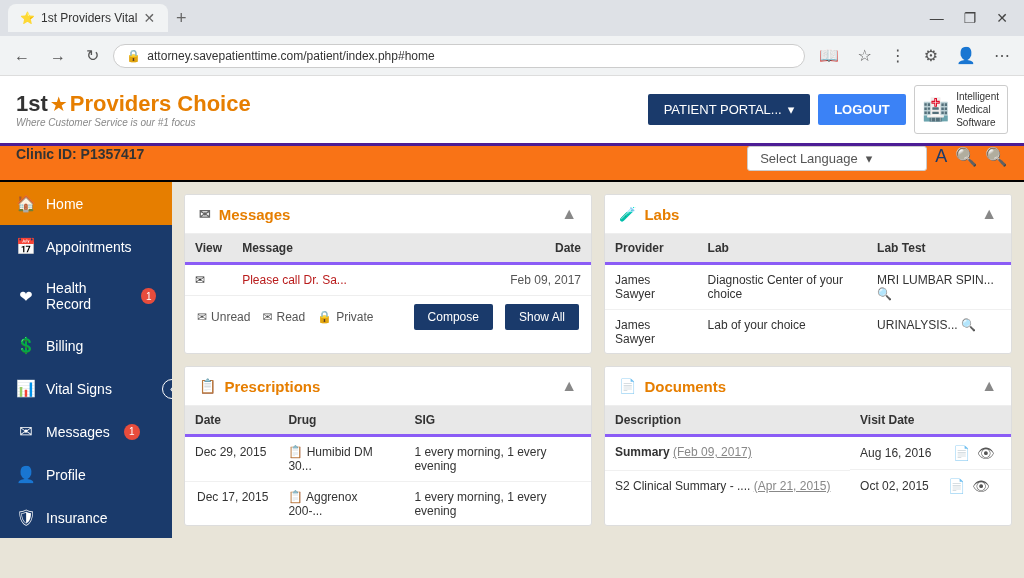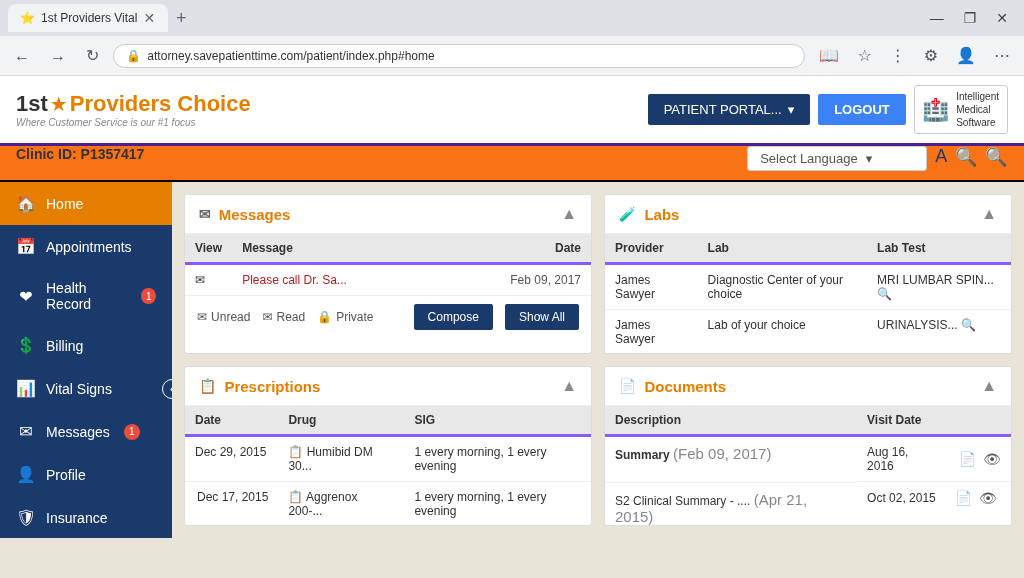--- a/index.html
+++ b/index.html
@@ -74,21 +74,21 @@
     .footer-spacer { flex: 1; }
     .btn-action { background: #1a3a6b; color: #fff; border: none; padding: 6px 14px; font-size: 12px; cursor: pointer; border-radius: 2px; }
 
     
     .search-icon-sm { color: #555; cursor: pointer; font-size: 12px; }
     .doc-actions { display: flex; gap: 6px; }
     .doc-icon { color: #555; cursor: pointer; font-size: 14px; }
 
     
     .summary-bold { font-weight: bold; }
-    .date-light { color: #888; font-size: 15px; }
+    .date-light { color: #888; font-size: 12px; text-decoration: underline; }
   </style>
 </head>
 <body>
 
 <div>
 
   <div class="tab-bar">
     <div class="tab">
       <span>⭐</span>
       <span>1st Providers Vital</span>

